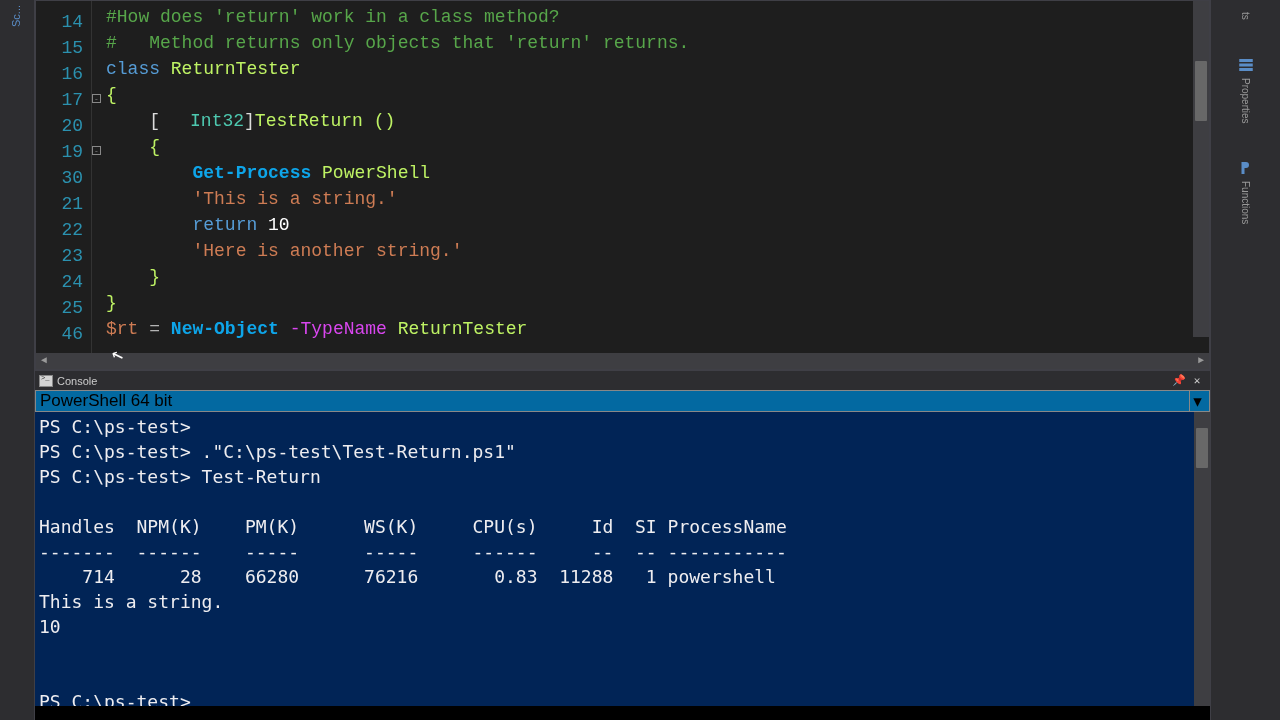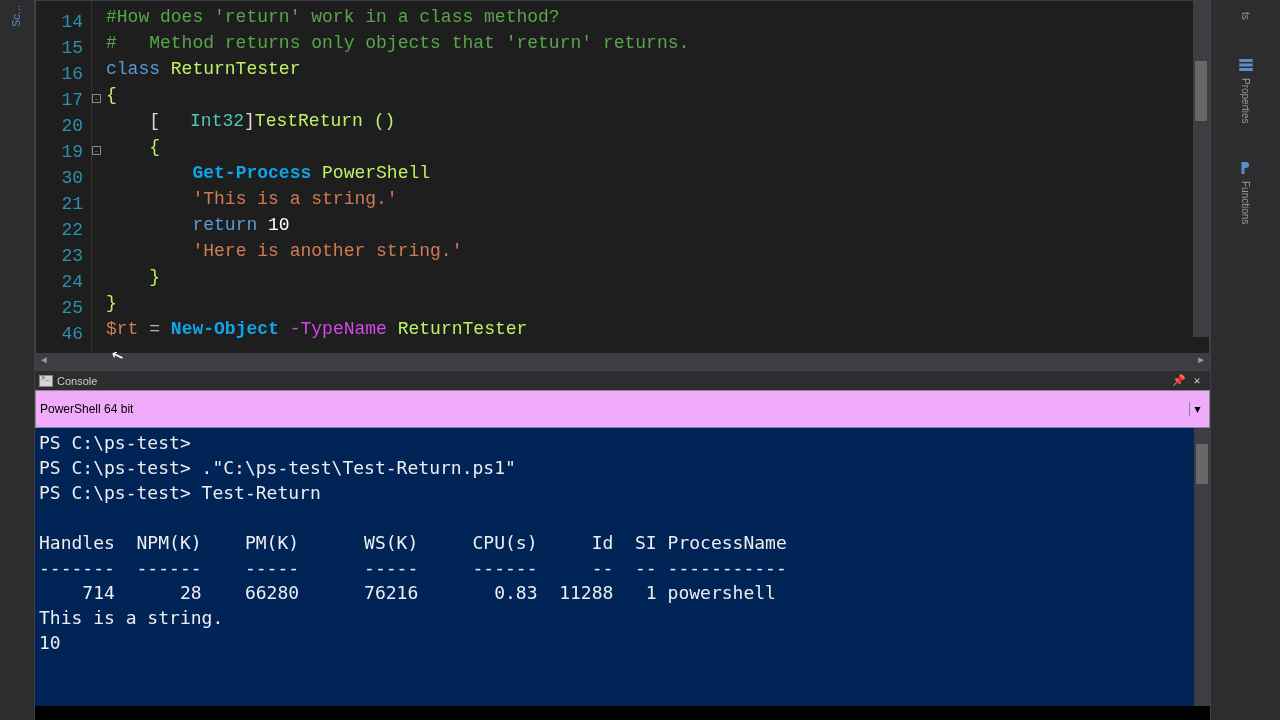--- a/index.html
+++ b/index.html
@@ -202,27 +202,27 @@
   .console-header-btn {
     width: 18px;
     height: 16px;
     color: #ccc;
     font-size: 11px;
     text-align: center;
     line-height: 16px;
     cursor: pointer;
   }
   .console-selector {
-    height: 38px;
-    background: #f0abfc;
+    height: 22px;
+    background: #0369a1;
     border: 1px solid #888;
     display: flex;
     align-items: center;
     padding: 0 4px;
-    font-size: 12px;
+    font-size: 17px;
     color: #000;
     font-family: 'Segoe UI', sans-serif;
   }
   .console-selector-text { flex: 1; }
   .console-selector-arrow {
     width: 16px;
     text-align: center;
     border-left: 1px solid #888;
   }
   .console-output {

